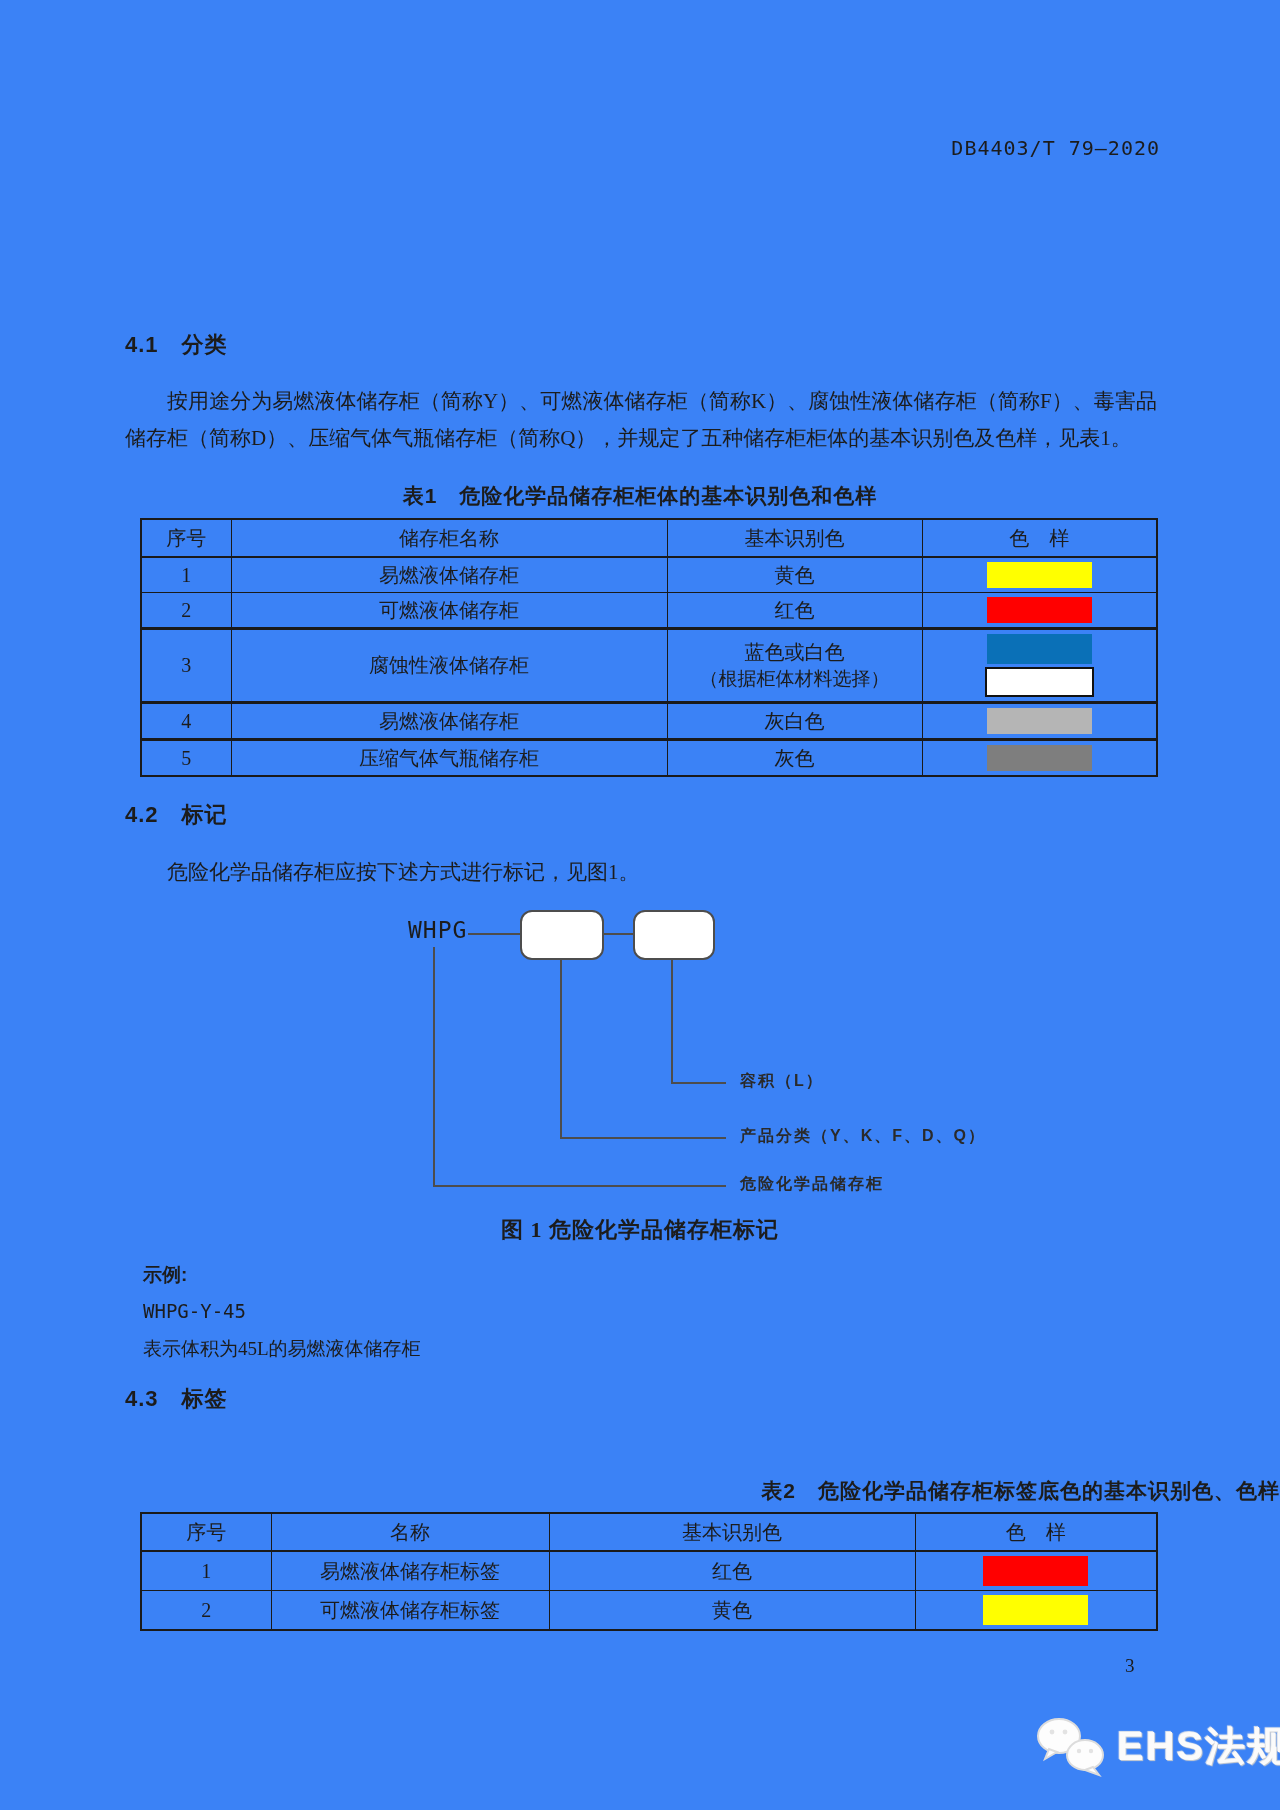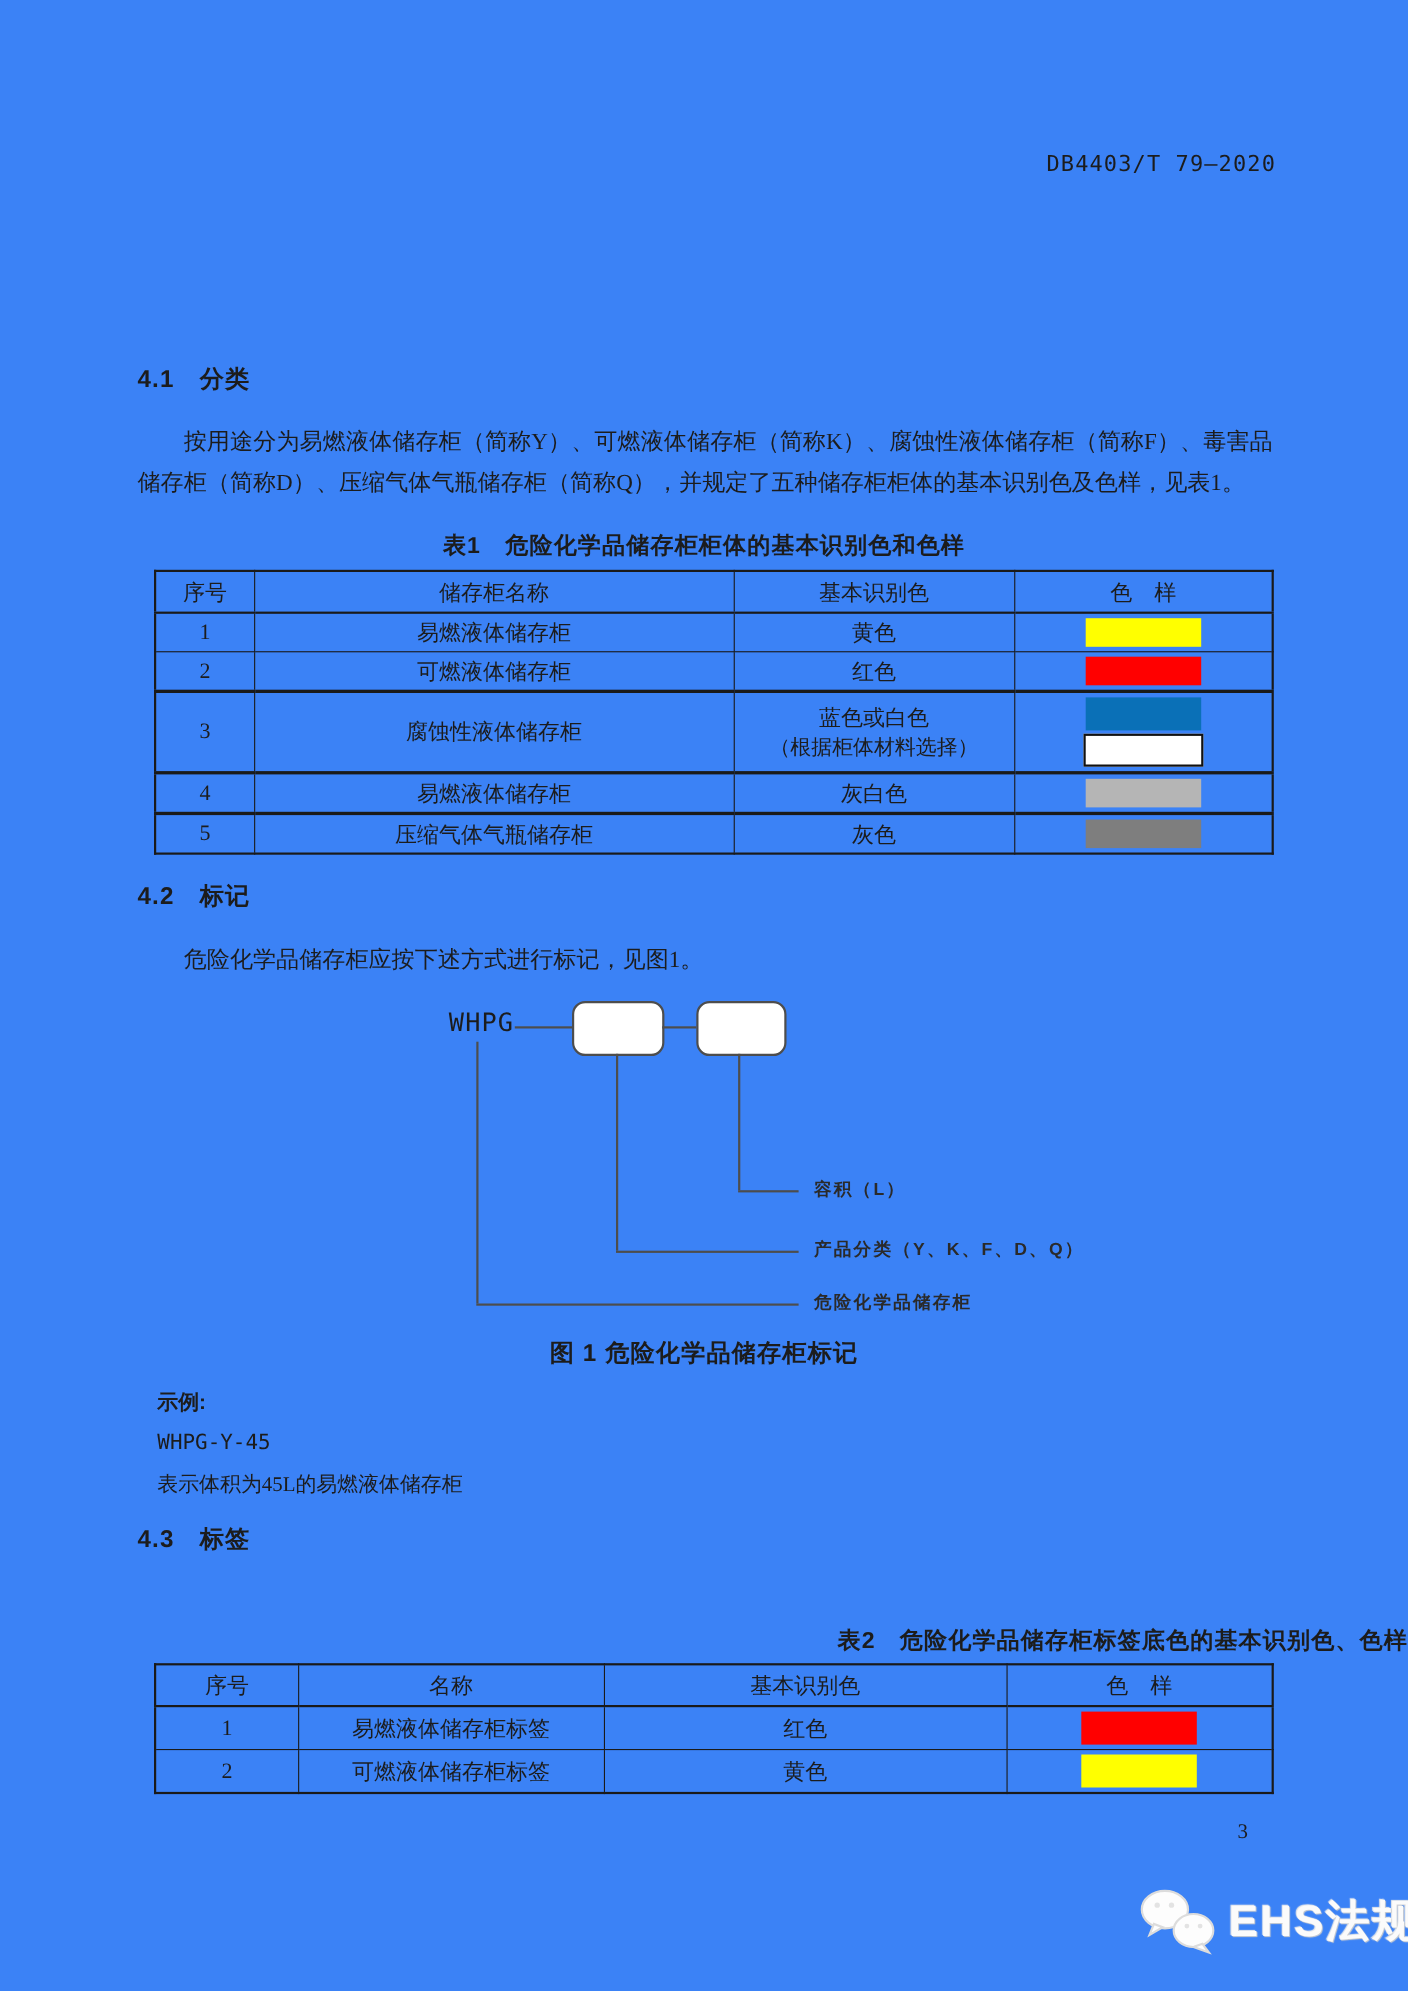--- a/index.html
+++ b/index.html
@@ -69,21 +69,21 @@
     position:absolute;width:78px;height:46px;
     border:2px solid #4d4d4d;border-radius:12px;background:#fff;
   }
   .fig .flabel{
     position:absolute;
     font-family:"Liberation Sans","DejaVu Sans",sans-serif;
     font-size:16px;font-weight:bold;letter-spacing:2px;color:#2a2a2a;
   }
   .fig-caption{
     left:0;width:1280px;text-align:center;
-    font-family:Liberation Sans, sans-serif;
+    font-family:Liberation Serif, serif;
     font-size:22px;font-weight:bold;letter-spacing:1px;
   }
   .example-label{
     left:143px;font-family:"Liberation Sans","DejaVu Sans",sans-serif;
     font-size:19px;font-weight:bold;
   }
   .example-code{
     left:143px;font-family:"DejaVu Sans Mono","Liberation Mono",monospace;
     font-size:19px;
   }

